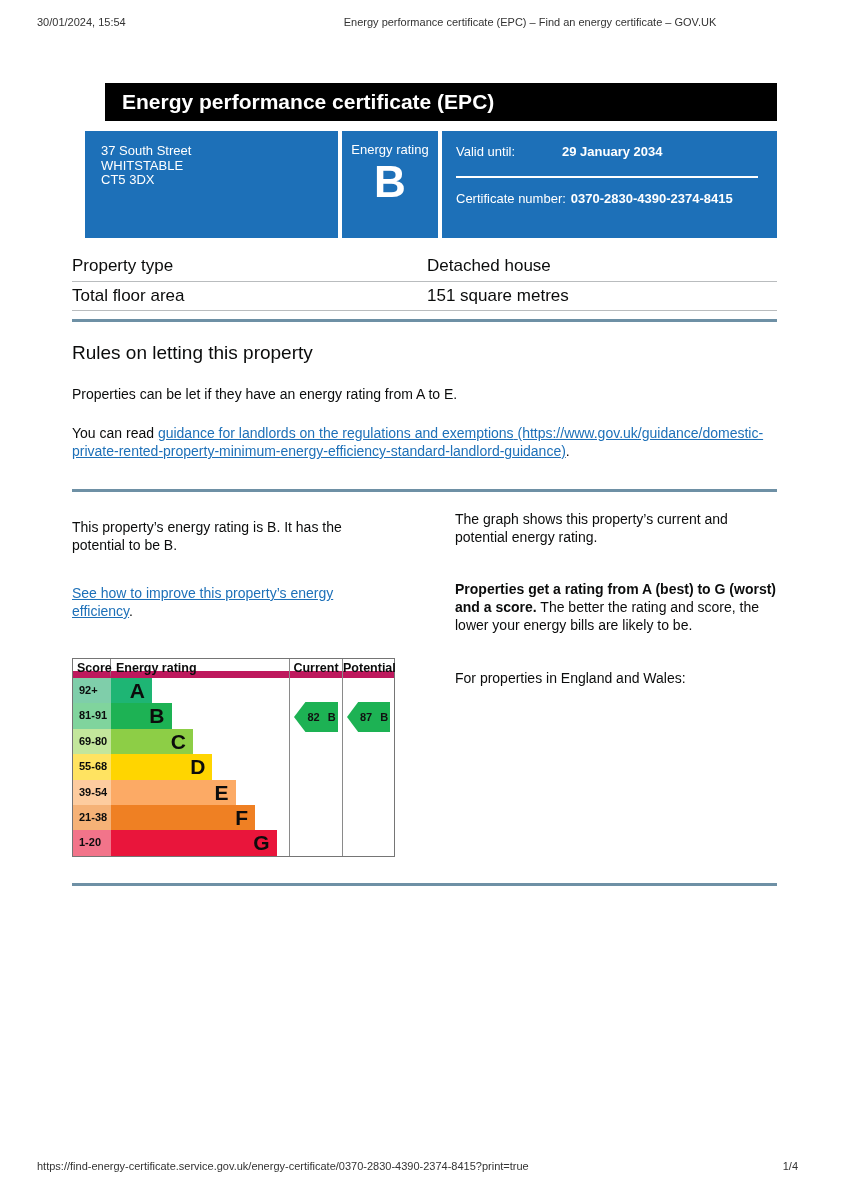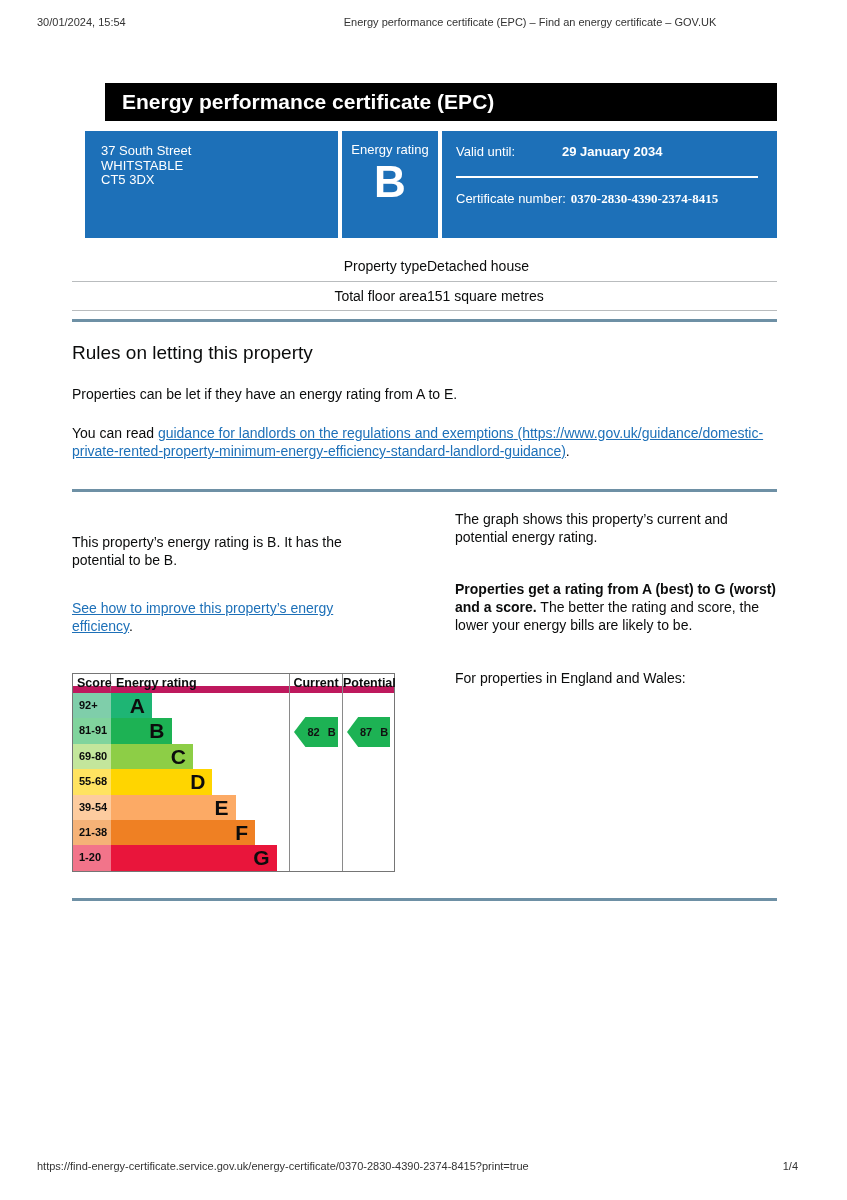--- a/index.html
+++ b/index.html
@@ -29,42 +29,42 @@
   .cell-address { width:253px; padding:13px 0 0 16px; font-size:13px; line-height:14.5px; }
   .cell-rating { width:96px; text-align:center; padding-top:11px; }
   .cell-rating .lbl { font-size:13px; }
   .cell-rating .big { font-size:44px; font-weight:bold; line-height:48px; margin-top:1px; }
   .cell-valid { flex:1; padding:13px 0 0 14px; font-size:13px; }
   .valid-row { display:flex; }
   .valid-row .vlabel { width:106px; }
   .valid-row .vvalue { font-weight:bold; }
   .white-line { height:2px; background:#fff; width:302px; margin:17px 0 13px 0; }
   .cert-row { display:flex; gap:5px; }
-  .cert-row .cnum { font-weight:bold;font-family:Liberation Serif, serif; }
-
-  
-  .detail-row { height:29.5px; display:flex; align-items:center; font-size:14px;
-                border-bottom:1px solid #b9bcbe;text-align:right; }
+  .cert-row .cnum { font-weight:bold; }
+
+  
+  .detail-row { height:29.5px; display:flex; align-items:center; font-size:17px;
+                border-bottom:1px solid #b9bcbe; }
   .detail-row .dlabel { width:355px; }
 
   .section-rule { border:0; border-top:3px solid #6e90a5; margin-top:8px; }
   .rule-2 { margin-top:29px; }
   .rule-3 { margin-top:26px; }
 
   h2.sect { font-size:19px; line-height:23px; font-weight:normal; margin-top:19px; }
   .para { font-size:14px; line-height:18px; margin-top:21px; }
   a.link { color:#1d70b8; text-decoration:underline; }
   .url-wrap { overflow-wrap:anywhere; }
 
   
   .columns { display:flex; margin-top:18px; }
   .col-left { width:368px; }
   .col-right { width:322px; margin-left:15px; }
   .col-left .para, .col-left .para-link { width:315px; }
-  .col-left .para { margin-top:23px; }
+  .col-left .para { margin-top:8px; }
   .para-link { font-size:14px; line-height:18px; margin-top:30px; }
   .col-right .para { margin-top:0; }
   .col-right .p2 { margin-top:34px; }
   .col-right .p3 { margin-top:35px; }
   .col-right .p4 { margin-top:21px; }
 
   
   .chart { margin-top:38px; width:323px; border:1px solid #757575; display:flex;
            font-size:11px; position:relative; background:#fff; }
   .chead { height:19px; line-height:19px; font-weight:bold; font-size:12.5px;

